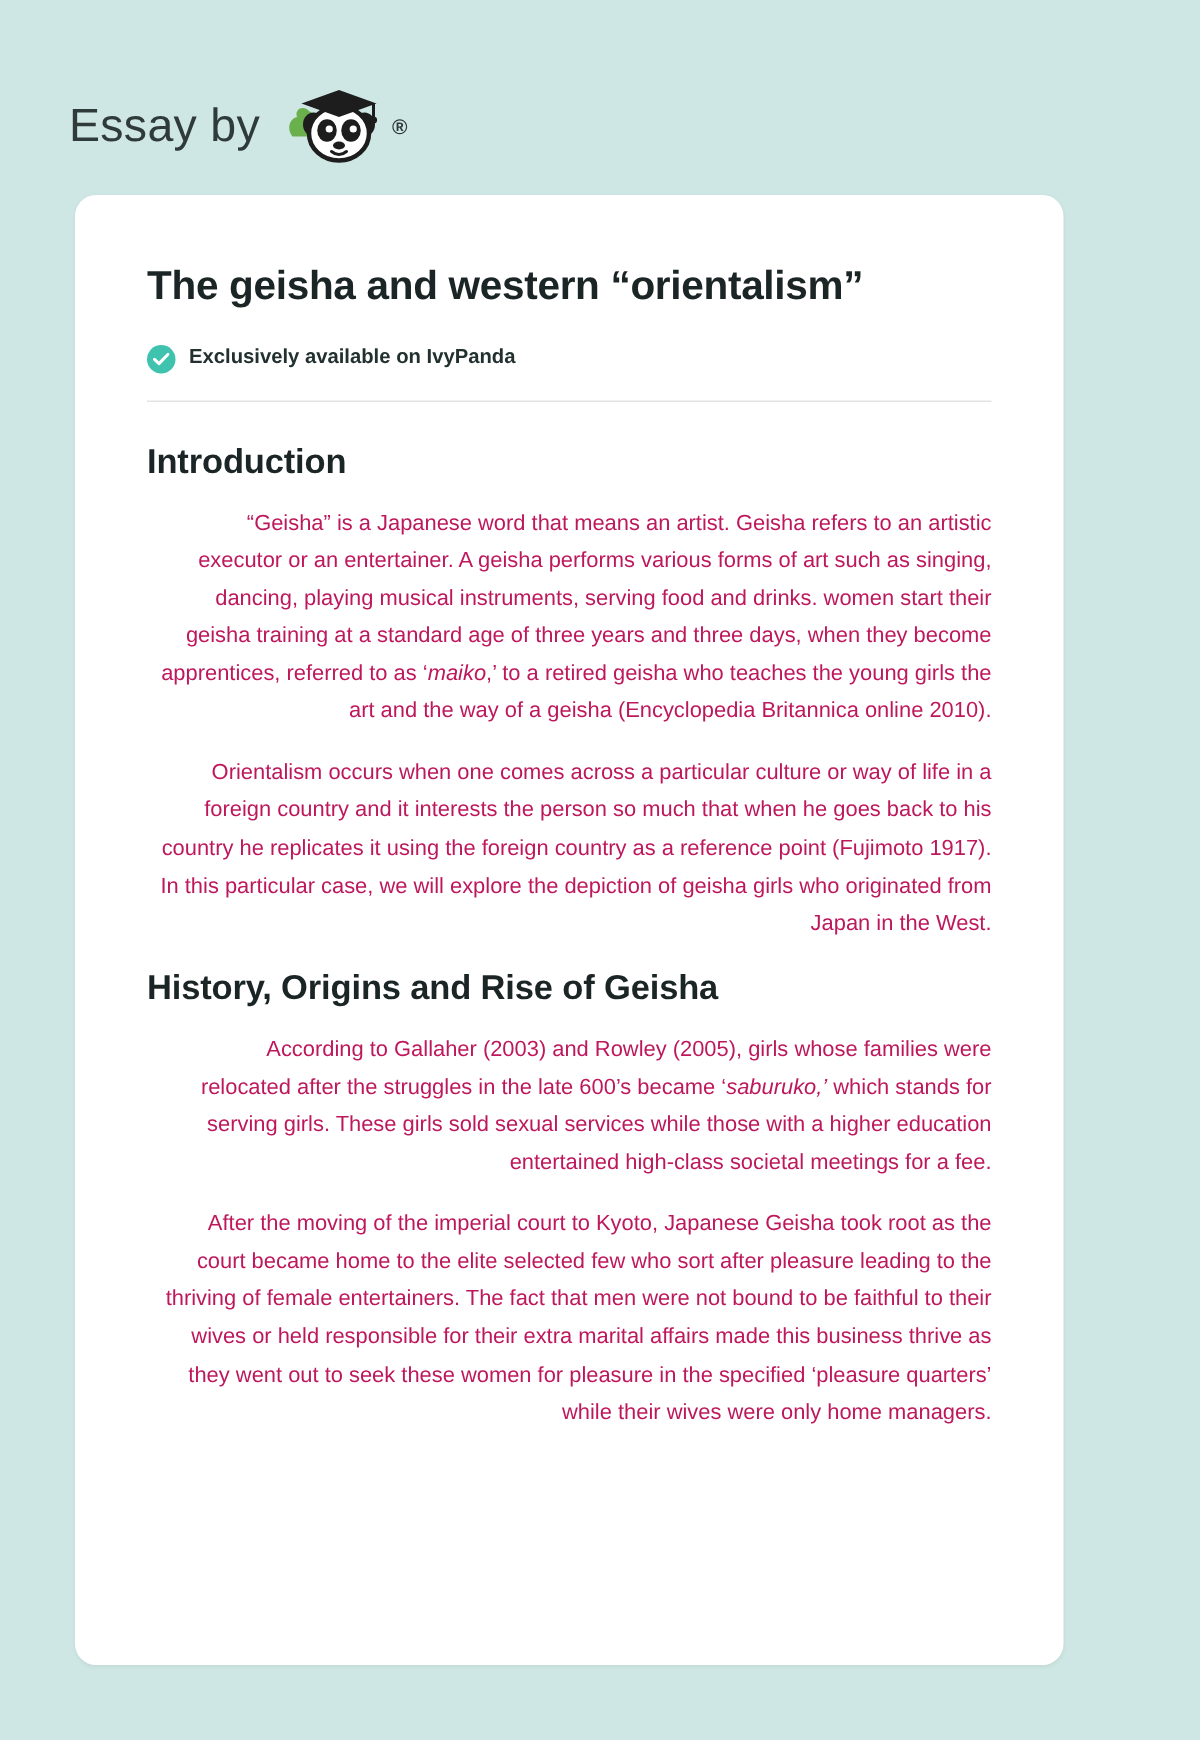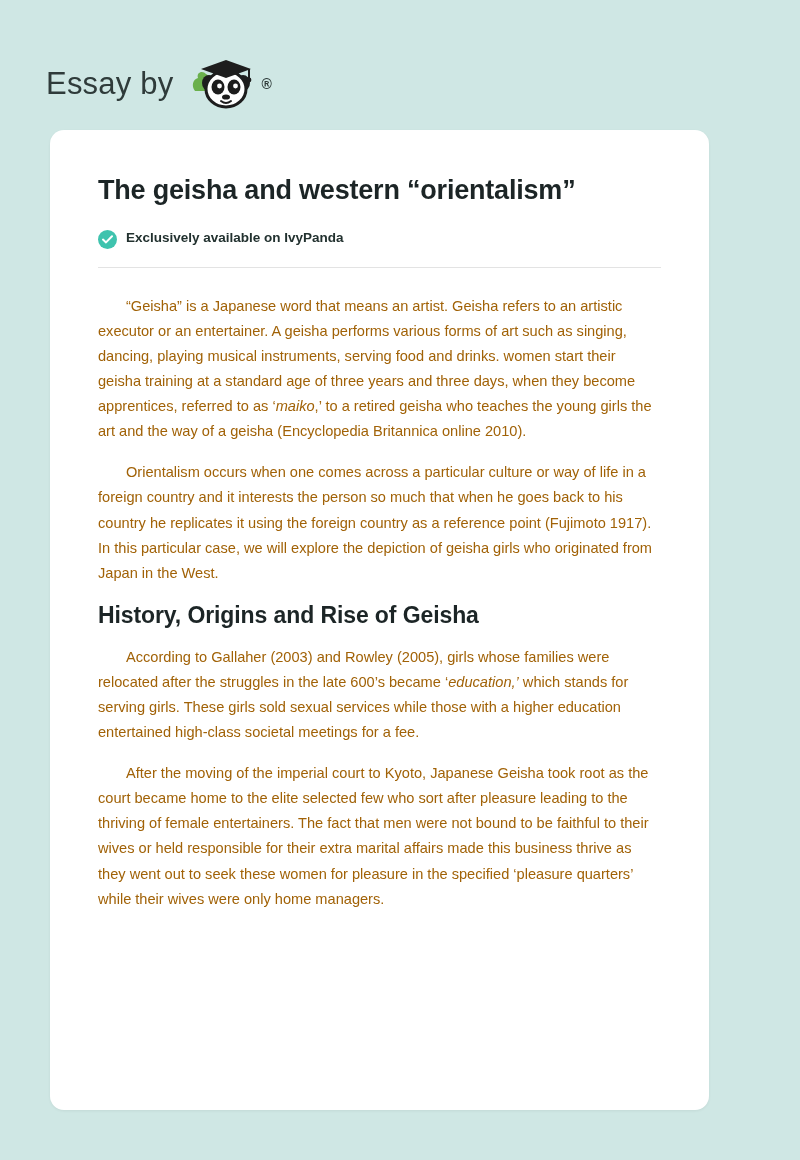--- a/index.html
+++ b/index.html
@@ -101,24 +101,24 @@
     font-size: 23px;
     color: #1c2526;
     margin: 0 0 16px 0;
     font-weight: bold;
     letter-spacing: -0.1px;
   }
   h2.section.spaced { }
   p.para {
     font-size: 14.6px;
     line-height: 1.72;
-    color: #a16207;
+    color: #be185d;
     margin: 0 0 16px 0;
     text-indent: 28px;
-    text-align: left;
+    text-align: right;
   }
   p.para:last-child { margin-bottom: 11px; }
   em { font-style: italic; }
 </style>
 </head>
 <body>
 
 <div class="page">
 
   <div class="brand-bar">
@@ -154,21 +154,22 @@
       <span class="check-badge">
         <svg width="11" height="9" viewBox="0 0 11 9" xmlns="http://www.w3.org/2000/svg">
           <path d="M1 4.6 L4 7.4 L10 1.2" stroke="#ffffff" stroke-width="2" fill="none" stroke-linecap="round" stroke-linejoin="round"></path>
         </svg>
       </span>
       <span class="exclusive-text">Exclusively available on IvyPanda</span>
     </div>
 
     <hr class="divider">
 
+    <h2 class="section">Introduction</h2>
     <p class="para">“Geisha” is a Japanese word that means an artist. Geisha refers to an artistic executor or an entertainer. A geisha performs various forms of art such as singing, dancing, playing musical instruments, serving food and drinks. women start their geisha training at a standard age of three years and three days, when they become apprentices, referred to as ‘<em>maiko</em>,’ to a retired geisha who teaches the young girls the art and the way of a geisha (Encyclopedia Britannica online 2010).</p>
     <p class="para">Orientalism occurs when one comes across a particular culture or way of life in a foreign country and it interests the person so much that when he goes back to his country he replicates it using the foreign country as a reference point (Fujimoto 1917). In this particular case, we will explore the depiction of geisha girls who originated from Japan in the West.</p>
 
     <h2 class="section spaced">History, Origins and Rise of Geisha</h2>
-    <p class="para">According to Gallaher (2003) and Rowley (2005), girls whose families were relocated after the struggles in the late 600’s became ‘<em>education,’</em> which stands for serving girls. These girls sold sexual services while those with a higher education entertained high-class societal meetings for a fee.</p>
+    <p class="para">According to Gallaher (2003) and Rowley (2005), girls whose families were relocated after the struggles in the late 600’s became ‘<em>saburuko,’</em> which stands for serving girls. These girls sold sexual services while those with a higher education entertained high-class societal meetings for a fee.</p>
     <p class="para">After the moving of the imperial court to Kyoto, Japanese Geisha took root as the court became home to the elite selected few who sort after pleasure leading to the thriving of female entertainers. The fact that men were not bound to be faithful to their wives or held responsible for their extra marital affairs made this business thrive as they went out to seek these women for pleasure in the specified ‘pleasure quarters’ while their wives were only home managers.</p>
 
   </div>
 </div>
 
 </body></html>

